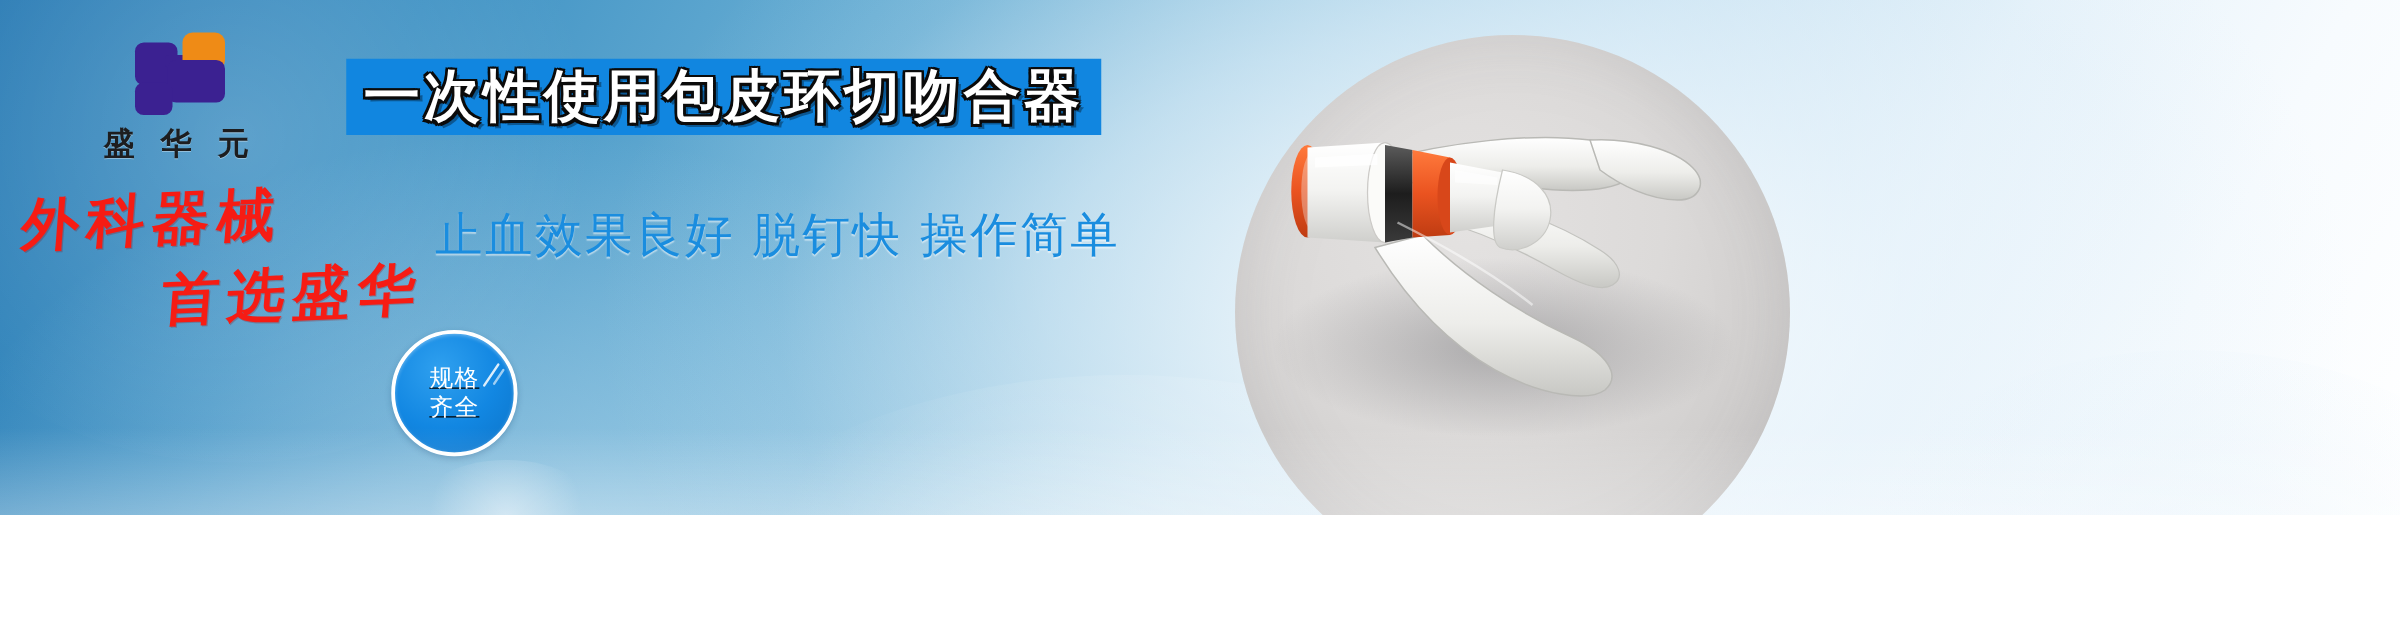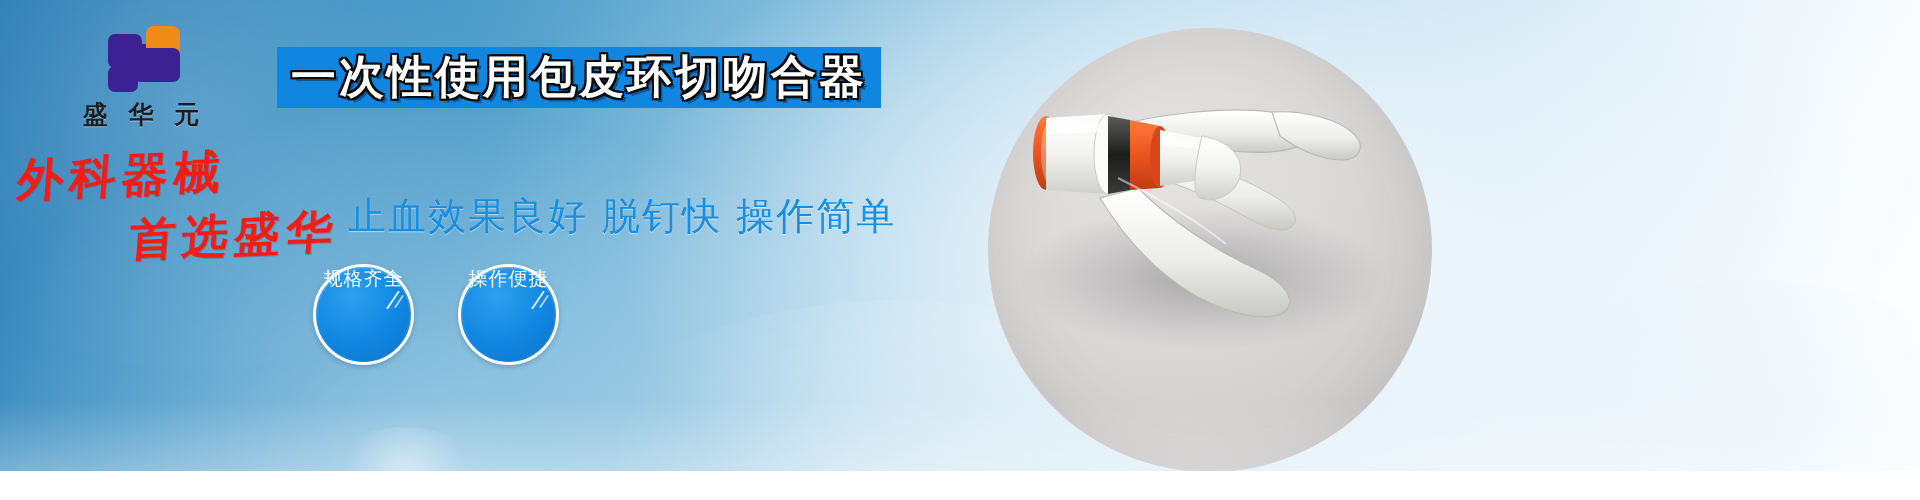--- a/index.html
+++ b/index.html
@@ -1,21 +1,21 @@
 <!DOCTYPE html>
 <html><head>
 <meta charset="utf-8">
 <style>
   html,body{margin:0;padding:0;}
   body{
     width:1920px;height:500px;overflow:hidden;
     font-family:"Liberation Sans","DejaVu Sans",sans-serif;
   }
   .banner{
-    position:relative;width:1920px;height:471px;overflow:hidden;
+    position:relative;width:1920px;height:412px;overflow:hidden;
     background:
       radial-gradient(ellipse 900px 600px at 1180px 250px, rgba(255,255,255,.92) 0%, rgba(235,245,252,.55) 38%, rgba(210,232,246,.12) 62%, rgba(255,255,255,0) 78%),
       radial-gradient(ellipse 700px 520px at 420px 470px, rgba(198,226,243,.55) 0%, rgba(198,226,243,0) 70%),
       linear-gradient(118deg,#2b7cb5 0%,#3f92c4 16%,#6aafd4 33%,#97c8e2 48%,#c2dff0 62%,#e6f2fa 76%,#f7fbfe 88%,#ffffff 100%);
   }
   
   .blotch{position:absolute;border-radius:50%;pointer-events:none;}
   .b1{left:-120px;top:-150px;width:620px;height:520px;background:radial-gradient(circle,rgba(255,255,255,.18) 0%,rgba(255,255,255,0) 70%);}
   .b2{left:520px;top:300px;width:760px;height:460px;background:radial-gradient(circle,rgba(255,255,255,.40) 0%,rgba(255,255,255,0) 68%);}
   .b3{left:1450px;top:280px;width:600px;height:420px;background:radial-gradient(circle,rgba(225,240,250,.55) 0%,rgba(255,255,255,0) 70%);}
@@ -58,31 +58,30 @@
        4px 4px 0 rgba(0,0,0,.35);
     white-space:nowrap;
   }
 
   
   .subtitle{
     position:absolute;left:348px;top:163px;
     font-size:38px;font-weight:400;color:#1a8ddf;letter-spacing:2px;white-space:nowrap;
     font-family:"DejaVu Sans","Liberation Sans",sans-serif;
     text-shadow:0 1px 1px rgba(255,255,255,.5);
-    margin-top:28px;
   }
 
   
   .circles{position:absolute;left:313px;top:264px;display:flex;gap:44px;}
   .circle{
     position:relative;width:95px;height:95px;border-radius:50%;
     background:radial-gradient(circle at 38% 30%, #2fa0ef 0%, #1287e2 52%, #0c73c8 100%);
     border:3px solid #ffffff;
     box-shadow:0 2px 5px rgba(20,70,110,.28), inset 0 1px 3px rgba(255,255,255,.35);
-    display:flex;flex-direction:row;justify-content:center;
+    display:flex;flex-direction:column;align-items:center;justify-content:center;text-decoration:underline;
   }
   .circle .cl{
     color:#fff;font-size:19px;line-height:1.18;letter-spacing:1px;
     font-family:"DejaVu Sans","Liberation Sans",sans-serif;
   }
   .slash{
     position:absolute;right:17px;top:22px;width:2px;height:22px;
     background:rgba(255,255,255,.85);transform:rotate(34deg);border-radius:1px;
   }
   .slash2{
@@ -139,26 +138,20 @@
 
   <div class="subtitle">止血效果良好 脱钉快 操作简单</div>
 
   <div class="circles">
     <div class="circle">
       <span class="cl">规格</span>
       <span class="cl">齐全</span>
       <i class="slash"></i>
       <i class="slash2"></i>
     </div>
-    <div class="circle">
-      <span class="cl">操作</span>
-      <span class="cl">便捷</span>
-      <i class="slash"></i>
-      <i class="slash2"></i>
-    </div>
   </div>
 
   <div class="product">
     <svg class="prod-svg" width="444" height="444" viewBox="0 0 444 444">
       <defs>
         <linearGradient id="gBody" x1="0" y1="0" x2="0" y2="1">
           <stop offset="0%" stop-color="#ffffff"></stop>
           <stop offset="48%" stop-color="#f3f3f1"></stop>
           <stop offset="100%" stop-color="#cfcfcc"></stop>
         </linearGradient>

